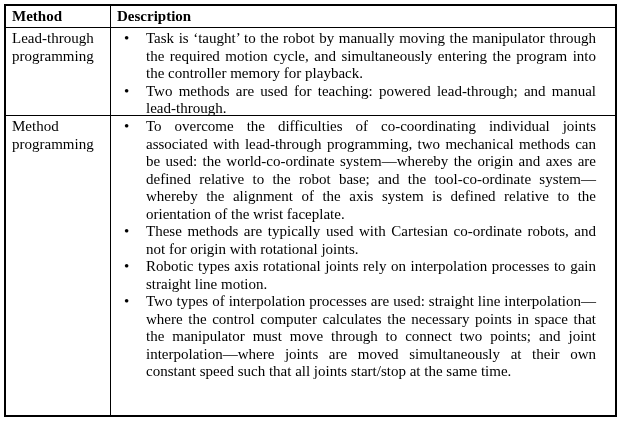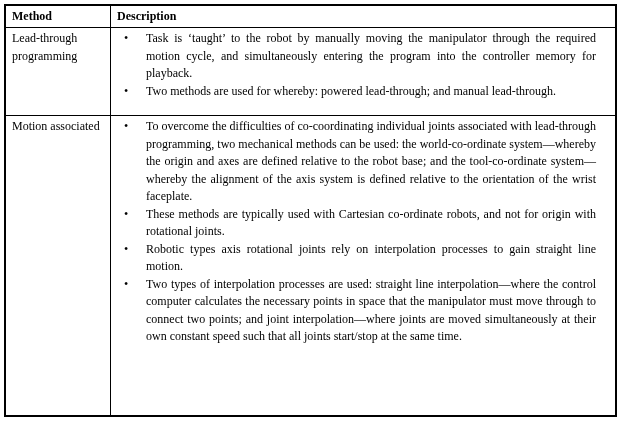--- a/index.html
+++ b/index.html
@@ -19,21 +19,21 @@
     height: 409px;
     border: 2px solid #000000;
     display: grid;
     grid-template-columns: 105px 1fr;
     grid-template-rows: 22px 88px 1fr;
     background: #ffffff;
   }
   .cell {
     box-sizing: border-box;
     overflow: hidden;
-    font-size: 12px;
+    font-size: 15px;
     line-height: 17.5px;
   }
   .method-col {
     border-right: 1px solid #000000;
   }
   .row-border {
     border-bottom: 1px solid #000000;
   }
   .header-cell {
     font-weight: bold;
@@ -69,25 +69,25 @@
   <div class="cell row-border header-cell">Description</div>
 
   <div class="cell method-col row-border method-cell">Lead-through programming</div>
   <div class="cell row-border desc-cell">
     <div class="bullet">
       <span class="bullet-marker">•</span>
       <span class="bullet-text">Task is ‘taught’ to the robot by manually moving the manipulator through the required motion cycle, and simultaneously entering the program into the controller memory for playback.</span>
     </div>
     <div class="bullet">
       <span class="bullet-marker">•</span>
-      <span class="bullet-text">Two methods are used for whereby: powered lead-through; and manual lead-through.</span>
+      <span class="bullet-text">Two methods are used for teaching: powered lead-through; and manual lead-through.</span>
     </div>
   </div>
 
-  <div class="cell method-col method-cell">Motion associated</div>
+  <div class="cell method-col method-cell">Method programming</div>
   <div class="cell desc-cell">
     <div class="bullet">
       <span class="bullet-marker">•</span>
       <span class="bullet-text">To overcome the difficulties of co-coordinating individual joints associated with lead-through programming, two mechanical methods can be used: the world-co-ordinate system—whereby the origin and axes are defined relative to the robot base; and the tool-co-ordinate system—whereby the alignment of the axis system is defined relative to the orientation of the wrist faceplate.</span>
     </div>
     <div class="bullet">
       <span class="bullet-marker">•</span>
       <span class="bullet-text">These methods are typically used with Cartesian co-ordinate robots, and not for origin with rotational joints.</span>
     </div>
     <div class="bullet">

